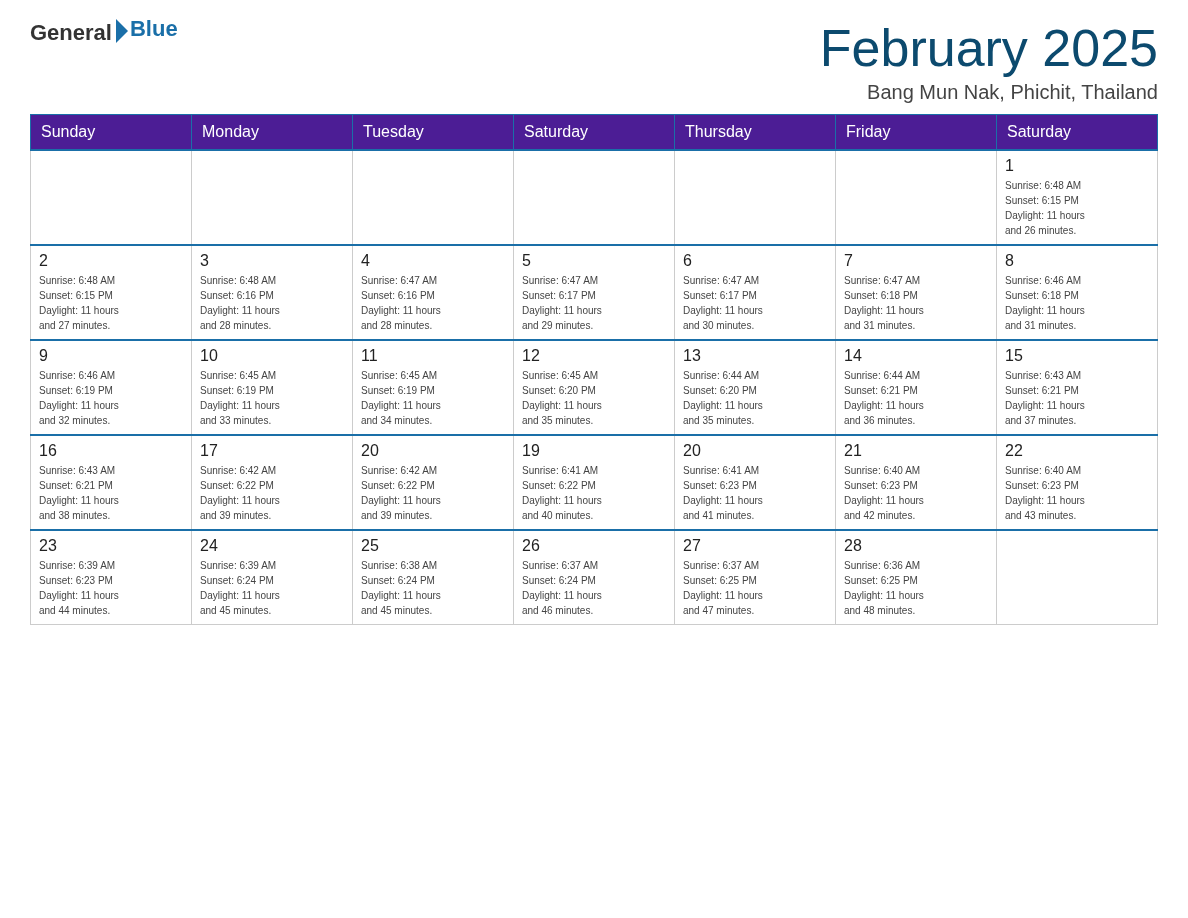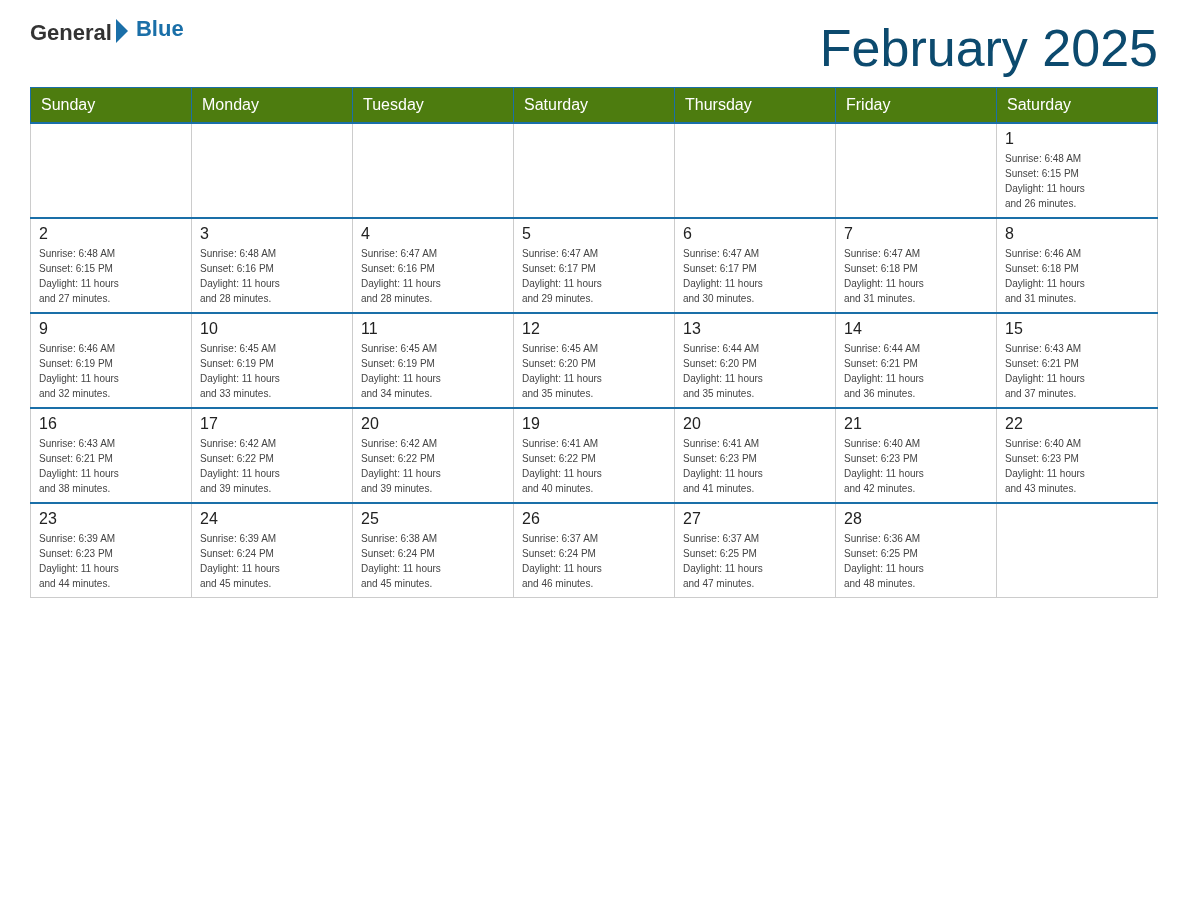--- a/index.html
+++ b/index.html
@@ -38,21 +38,21 @@
       border-top: 12px solid transparent;
       border-bottom: 12px solid transparent;
       margin-left: 4px;
       margin-top: -4px;
     }
     .logo-blue {
       font-size: 22px;
       font-weight: bold;
       color: #1a6fa8;
       margin-top: -4px;
-      margin-left: 8px;
+      margin-left: 2px;
     }
     .title-section {
       text-align: right;
     }
     .main-title {
       font-size: 52px;
       font-weight: normal;
       color: #0c4a6e;
       line-height: 1.1;
     }
@@ -60,21 +60,21 @@
       font-size: 20px;
       color: #444;
       margin-top: 4px;
     }
     .calendar {
       width: 100%;
       border-collapse: collapse;
       margin-top: 10px;
     }
     .calendar th {
-      background-color: #4d7c0f;
+      background-color: #4c1d95;
       color: #fff;
       font-size: 16px;
       font-weight: normal;
       padding: 8px 10px;
       text-align: left;
       border: 1px solid #1a6fa8;
     }
     .calendar td {
       vertical-align: top;
       border: 1px solid #ccc;
@@ -109,20 +109,21 @@
 <div class="header">
   <div class="logo">
     <div class="logo-top">
       <span class="logo-general">General</span>
       <div class="logo-arrow"></div>
     </div>
     <span class="logo-blue">Blue</span>
   </div>
   <div class="title-section">
     <h1 class="main-title">February 2025</h1>
+    <div class="subtitle">Bang Mun Nak, Phichit, Thailand</div>
   </div>
 </div>
 
 <table class="calendar">
   <thead>
     <tr>
     <th>Sunday</th>
         <th>Monday</th>
         <th>Tuesday</th>
         <th>Saturday</th>

